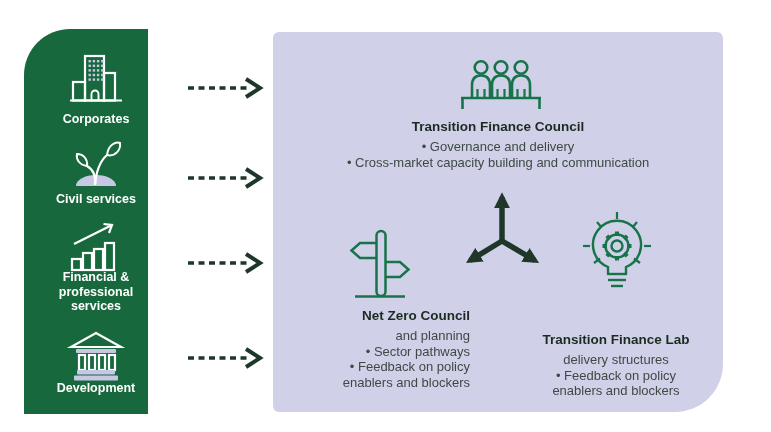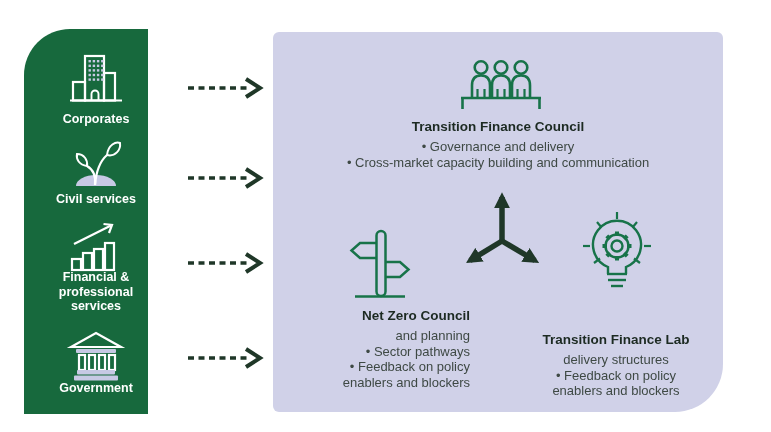--- a/index.html
+++ b/index.html
@@ -110,21 +110,21 @@
           <rect x="23" y="25" width="6" height="15"></rect>
           <rect x="33" y="25" width="6" height="15"></rect>
           <rect x="43" y="25" width="6" height="15"></rect>
         </g>
         <g class="accent-fill">
           <rect x="10" y="19" width="40" height="4" rx="1"></rect>
           <rect x="11" y="40" width="38" height="4.5" rx="1"></rect>
           <rect x="8" y="45.5" width="44" height="5" rx="1"></rect>
         </g>
       </svg>
-      <div class="side-label" style="top:352px;">Government</div>
+      <div class="side-label" style="top:352px;">Development</div>
     </div>
   </div>
 
   <svg class="dash-arrow" style="top:76px;" width="84" height="24" viewBox="0 0 84 24">
     <line x1="1" y1="12" x2="60" y2="12" stroke="currentColor" stroke-width="3.6" stroke-dasharray="6,4.5"></line>
     <polyline points="59,3 73,12 59,21" fill="none" stroke="currentColor" stroke-width="4"></polyline>
   </svg>
   <svg class="dash-arrow" style="top:166px;" width="84" height="24" viewBox="0 0 84 24">
     <line x1="1" y1="12" x2="60" y2="12" stroke="currentColor" stroke-width="3.6" stroke-dasharray="6,4.5"></line>
     <polyline points="59,3 73,12 59,21" fill="none" stroke="currentColor" stroke-width="4"></polyline>

